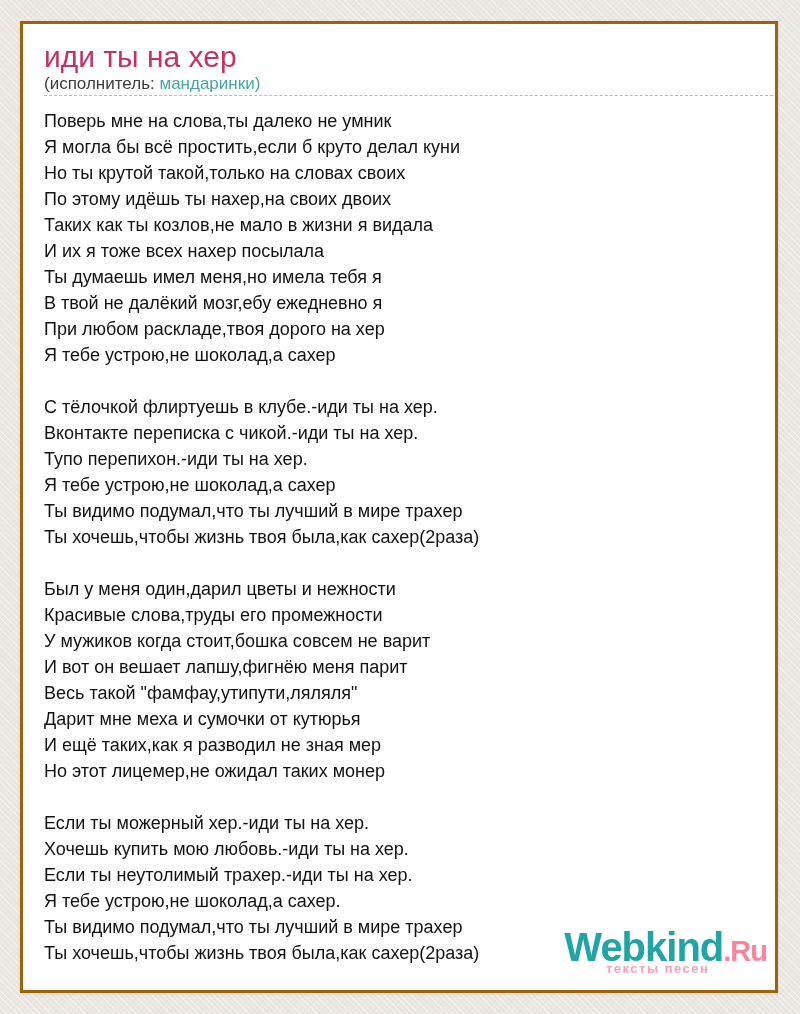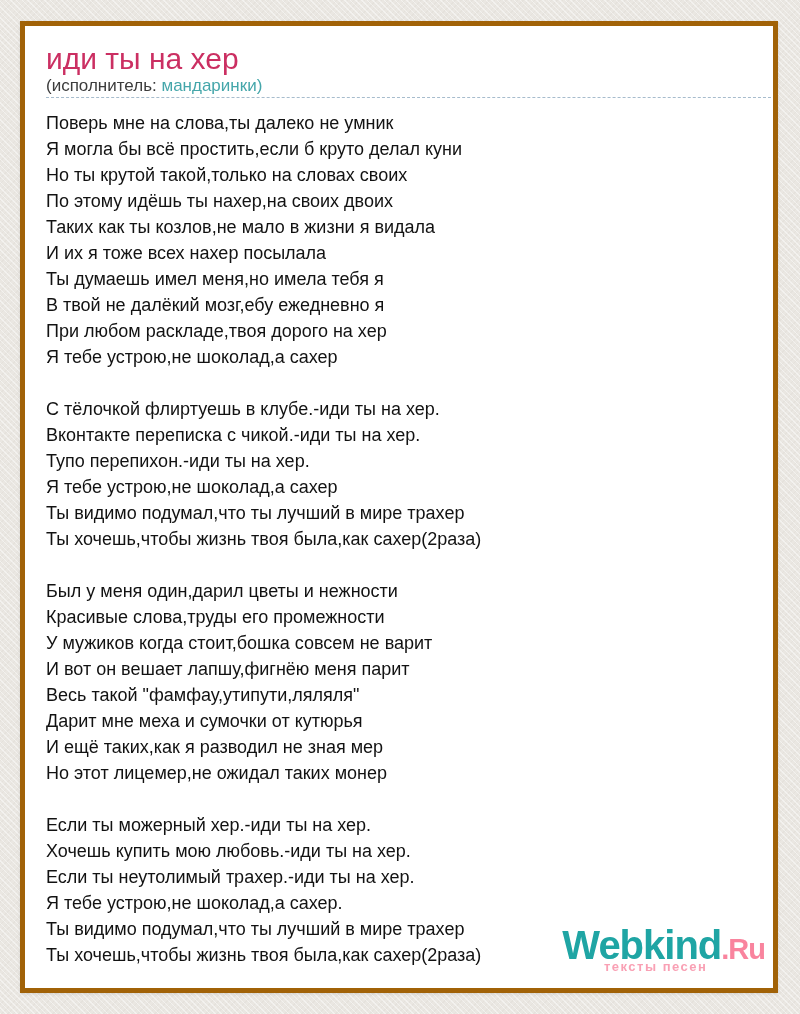--- a/index.html
+++ b/index.html
@@ -12,21 +12,21 @@
       repeating-linear-gradient(45deg, rgba(255,255,255,0.45) 0 1px, transparent 1px 4px),
       repeating-linear-gradient(-45deg, rgba(185,180,170,0.10) 0 1px, transparent 1px 4px);
     overflow: hidden;
   }
   .card {
     position: absolute;
     left: 20px; top: 21px;
     width: 758px; height: 972px;
     box-sizing: border-box;
     background: #ffffff;
-    border: 5px solid #a16207;
+    border: 3px solid #a16207;
     box-shadow: 0 1px 3px rgba(0,0,0,0.10);
     padding: 0 0 0 21px;
   }
   .song-title {
     margin: 16px 0 0 0;
     font-size: 30px;
     font-weight: normal;
     line-height: 34px;
     color: #cb2f62;
   }

